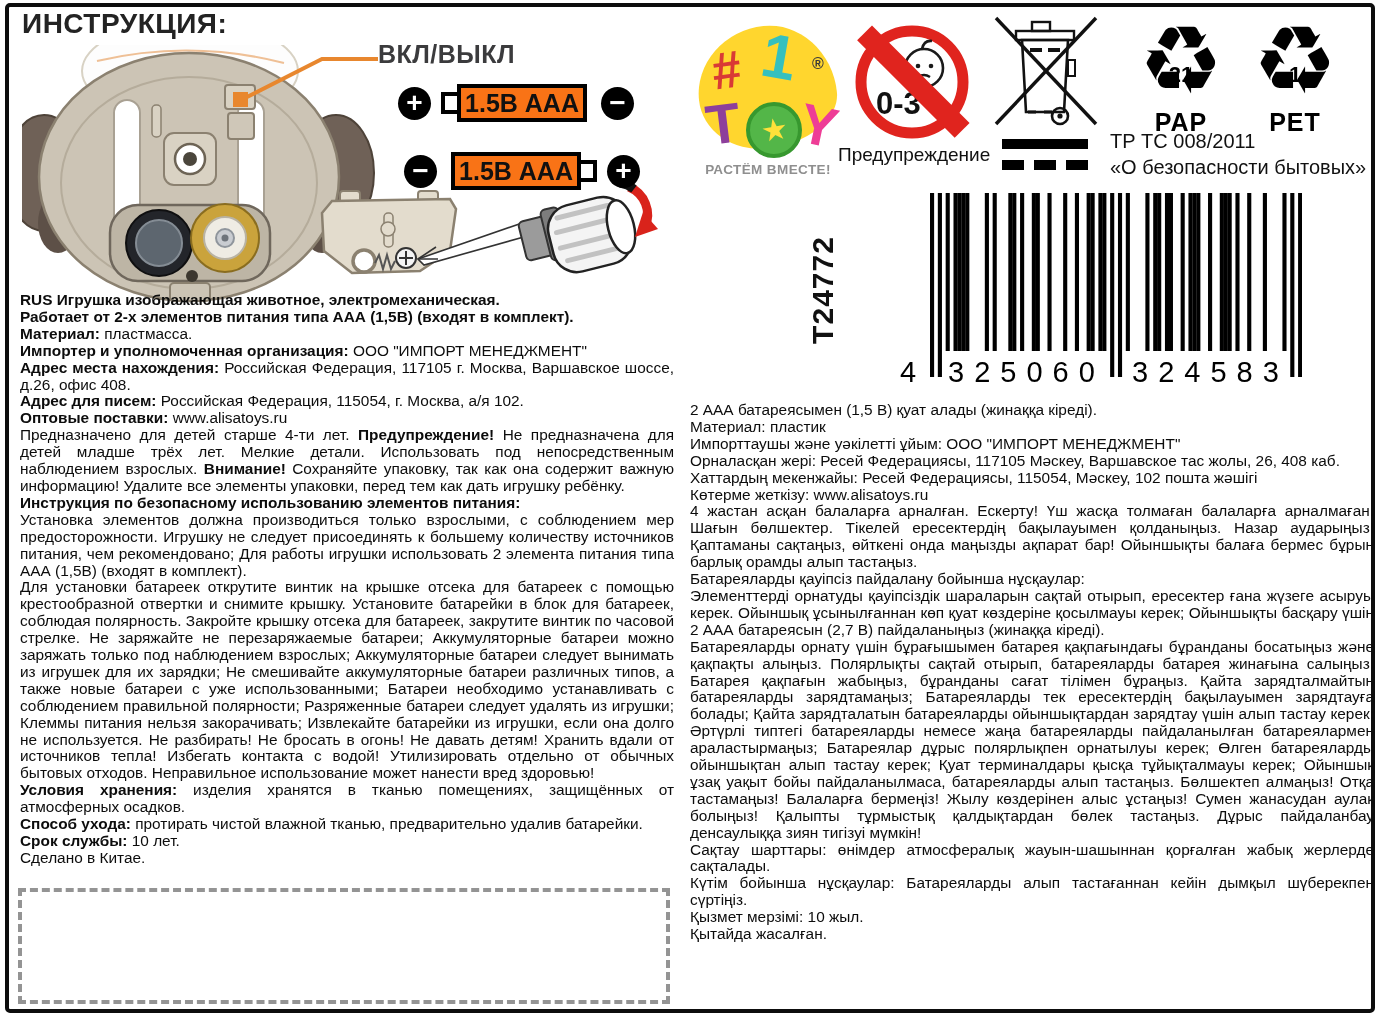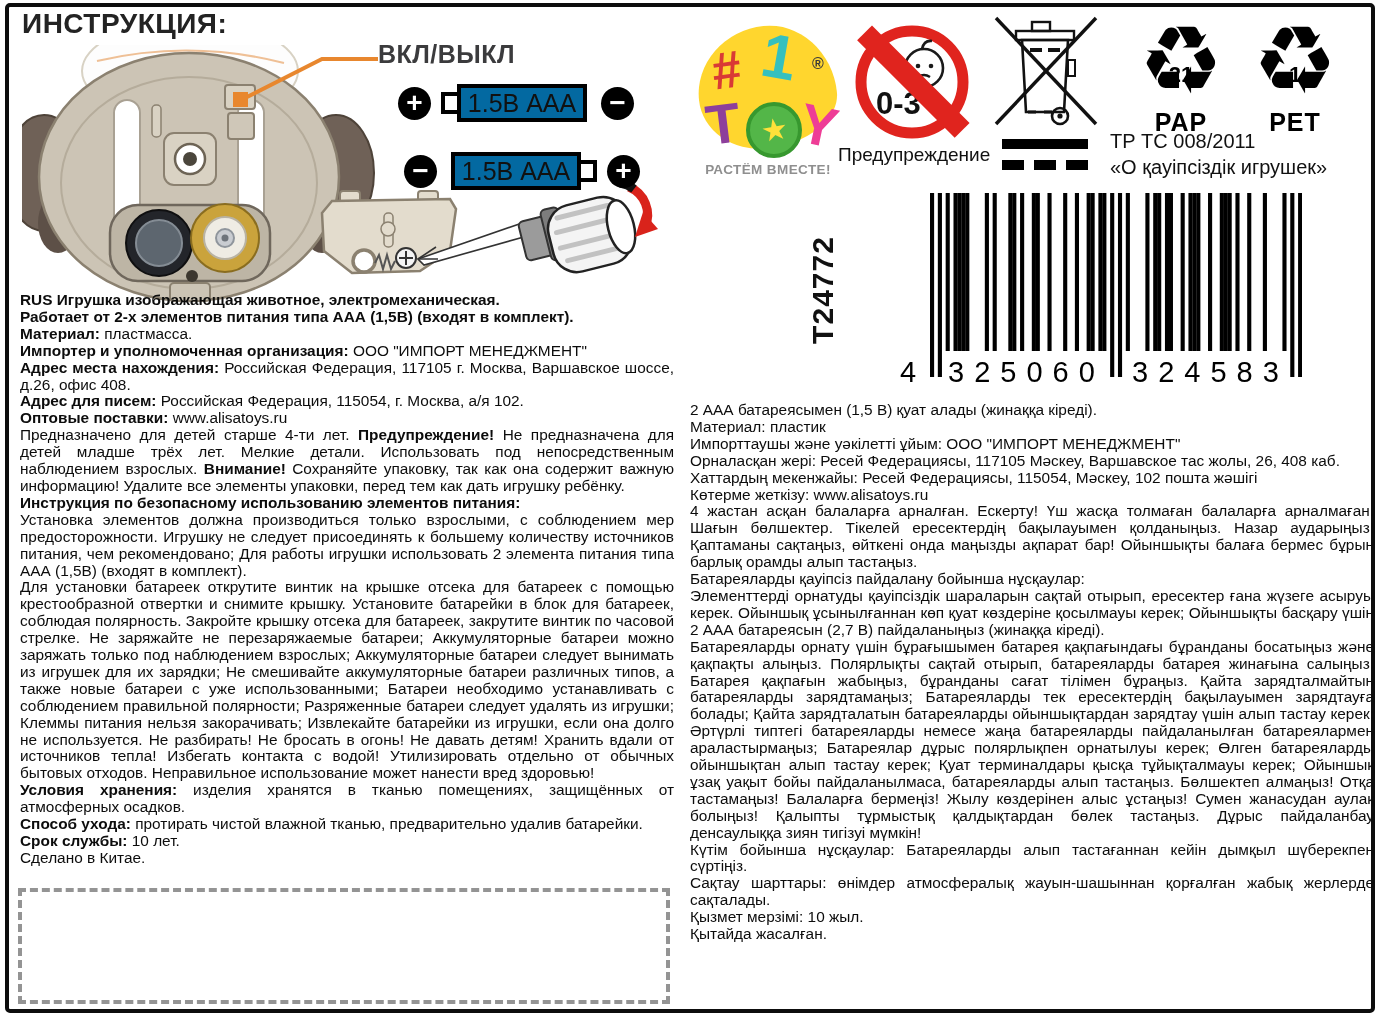--- a/index.html
+++ b/index.html
@@ -9,22 +9,22 @@
          border:4px solid #0d0d0d;border-radius:5px;}
   .abs{position:absolute;}
   
   .title{left:22px;top:8px;font-size:28px;font-weight:bold;letter-spacing:.5px;color:#232323;}
   
   .switch-label{left:378px;top:40px;font-size:25px;font-weight:bold;color:#3b3b3d;letter-spacing:.5px;}
   
   .bat-row{display:flex;align-items:center;}
   .sign{width:33px;height:33px;border-radius:50%;background:#000;color:#fff;display:flex;
         align-items:center;justify-content:center;font-size:28px;font-weight:bold;line-height:1;flex:0 0 33px;}
-  .bat{position:relative;border:4px solid #000;background:#0369a1;width:122px;height:30px;
-       display:flex;align-items:center;justify-content:center;font-weight:normal;font-size:25px;}
+  .bat{position:relative;border:4px solid #000;background:#f97316;width:122px;height:30px;
+       display:flex;align-items:center;justify-content:center;font-weight:bold;font-size:25px;}
   .bat.nub-left::before,.bat.nub-right::before{content:"";position:absolute;width:12px;height:14px;
        background:#fff;border:4px solid #000;top:4px;}
   .bat.nub-left::before{left:-20px;border-right:none;}
   .bat.nub-right::before{right:-20px;border-left:none;}
   .gap12{width:14px;} .gap20{width:26px;}
   
   .logo{left:690px;top:18px;width:156px;height:142px;}
   .logo .blob{position:absolute;left:8px;top:8px;width:138px;height:122px;background:#ffd62e;
         border-radius:52% 48% 55% 45%/55% 60% 40% 45%;transform:rotate(-6deg);}
   .logo span{position:absolute;font-weight:bold;line-height:1;}
@@ -185,21 +185,21 @@
   <circle cx="78" cy="108" r="2.6" fill="#111"></circle>
   <path d="M46,104 h8 M62,104 h8" stroke="#111" stroke-width="3"></path>
   <line x1="14" y1="10" x2="114" y2="116" stroke="#111" stroke-width="3.4"></line>
   <line x1="114" y1="10" x2="14" y2="116" stroke="#111" stroke-width="3.4"></line>
 </svg>
 <div class="abs bar-solid"></div>
 <div class="abs bar-dashed"></div>
 
 <div class="abs regtext">
   <div>ТР ТС 008/2011</div>
-  <div>«О қауіпсіздік игрушек»</div>
+  <div>«О безопасности бытовых»</div>
 </div>
 
 <div class="abs recycle rec-pap">
   <div class="tri">
     <div class="code">21</div>
   </div>
   <div class="mat">PAP</div>
 </div>
 <div class="abs recycle rec-pet">
   <div class="tri">
@@ -281,19 +281,19 @@
     <p><span>2 ААА батареясымен (1,5 В) қуат алады (жинаққа кіреді).</span></p>
     <p><span>Материал: пластик</span></p>
     <p><span>Импорттаушы және уәкілетті ұйым: ООО "ИМПОРТ МЕНЕДЖМЕНТ"</span></p>
     <p><span>Орналасқан жері: Ресей Федерациясы, 117105 Мәскеу, Варшавское тас жолы, 26, 408 каб.</span></p>
     <p><span>Хаттардың мекенжайы: Ресей Федерациясы, 115054, Мәскеу, 102 пошта жәшігі</span></p>
     <p><span>Көтерме жеткізу: www.alisatoys.ru</span></p>
     <p><span>4 жастан асқан балаларға арналған. Ескерту! Үш жасқа толмаған балаларға арналмаған. Шағын бөлшектер. Тікелей ересектердің бақылауымен қолданыңыз. Назар аударыңыз! Қаптаманы сақтаңыз, өйткені онда маңызды ақпарат бар! Ойыншықты балаға бермес бұрын барлық орамды алып тастаңыз.</span></p>
     <p><span>Батареяларды қауіпсіз пайдалану бойынша нұсқаулар:</span></p>
     <p><span>Элементтерді орнатуды қауіпсіздік шараларын сақтай отырып, ересектер ғана жүзеге асыруы керек. Ойыншық ұсынылғаннан көп қуат көздеріне қосылмауы керек; Ойыншықты басқару үшін 2 ААА батареясын (2,7 В) пайдаланыңыз (жинаққа кіреді).</span></p>
     <p><span>Батареяларды орнату үшін бұрағышымен батарея қақпағындағы бұранданы босатыңыз және қақпақты алыңыз. Полярлықты сақтай отырып, батареяларды батарея жинағына салыңыз. Батарея қақпағын жабыңыз, бұранданы сағат тілімен бұраңыз. Қайта зарядталмайтын батареяларды зарядтамаңыз; Батареяларды тек ересектердің бақылауымен зарядтауға болады; Қайта зарядталатын батареяларды ойыншықтардан зарядтау үшін алып тастау керек; Әртүрлі типтегі батареяларды немесе жаңа батареяларды пайдаланылған батареялармен араластырмаңыз; Батареялар дұрыс полярлықпен орнатылуы керек; Өлген батареяларды ойыншықтан алып тастау керек; Қуат терминалдары қысқа тұйықталмауы керек; Ойыншық ұзақ уақыт бойы пайдаланылмаса, батареяларды алып тастаңыз. Бөлшектеп алмаңыз! Отқа тастамаңыз! Балаларға бермеңіз! Жылу көздерінен алыс ұстаңыз! Сумен жанасудан аулақ болыңыз! Қалыпты тұрмыстық қалдықтардан бөлек тастаңыз. Дұрыс пайдаланбау денсаулыққа зиян тигізуі мүмкін!</span></p>
+    <p><span>Сақтау шарттары: өнімдер атмосфералық жауын-шашыннан қорғалған жабық жерлерде сақталады.</span></p>
     <p><span>Күтім бойынша нұсқаулар: Батареяларды алып тастағаннан кейін дымқыл шүберекпен сүртіңіз.</span></p>
-    <p><span>Сақтау шарттары: өнімдер атмосфералық жауын-шашыннан қорғалған жабық жерлерде сақталады.</span></p>
     <p><span>Қызмет мерзімі: 10 жыл.</span></p>
     <p><span>Қытайда жасалған.</span></p>
   </div>
 
 <div class="abs dashed-box"></div>
 
 </body></html>

